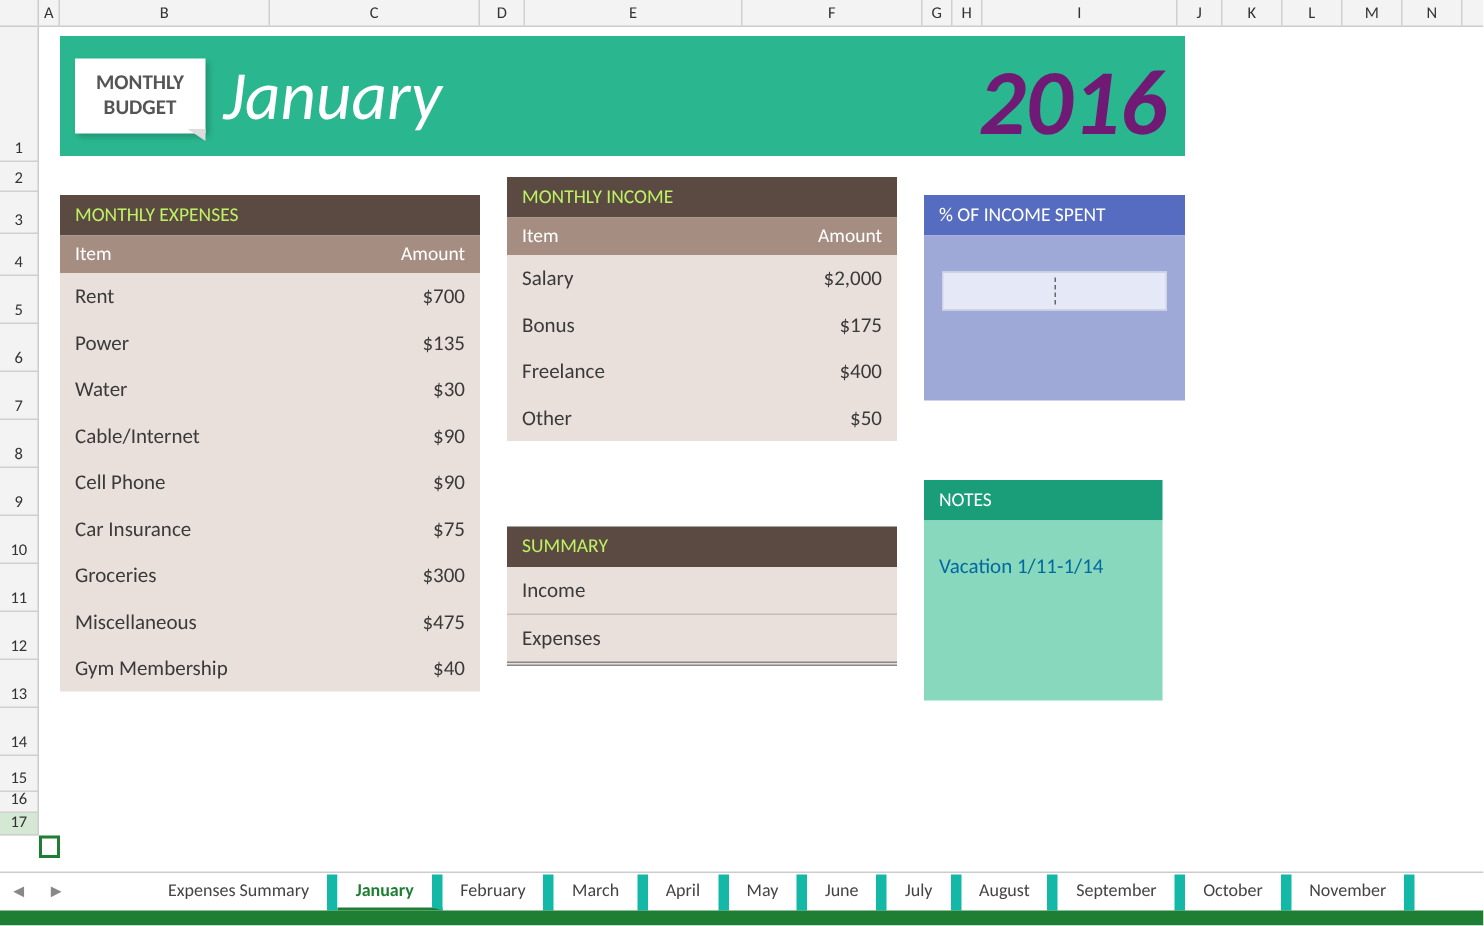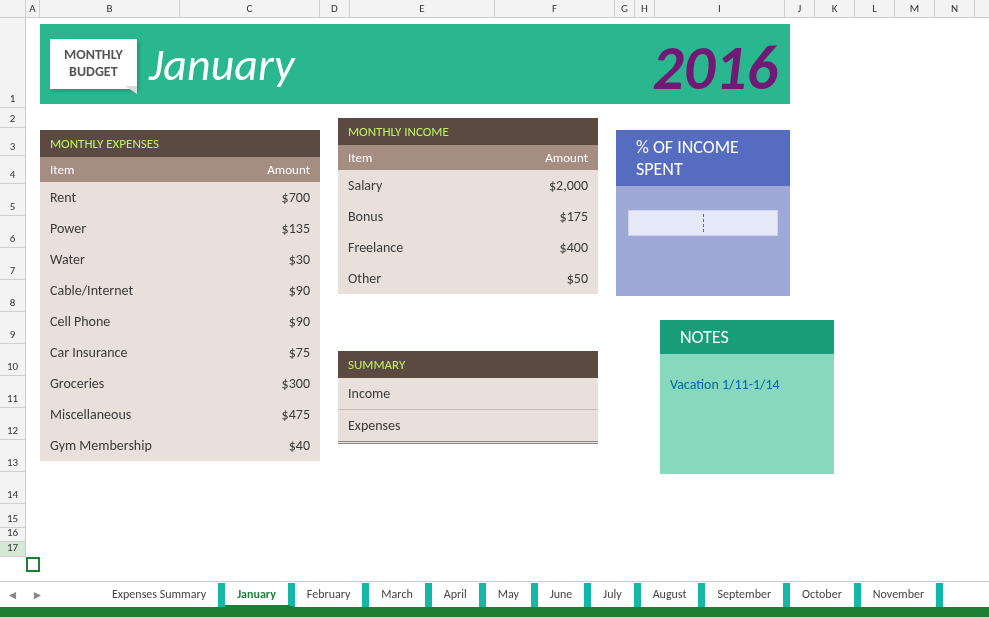--- a/index.html
+++ b/index.html
@@ -135,22 +135,22 @@
   padding: 7px 10px;
   font-size: 14px;
   color: #3a3a3a;
 }
 .card-row.bordered { border-bottom: 1px solid #c9bdb4; }
 .card-row.dbl { border-bottom: 3px double #888; }
 
 
 .side-header {
   color: #fff;
-  padding: 6px 20px;
-  font-size: 18px;
+  padding: 6px 10px;
+  font-size: 13px;
 }
 
 
 .progress-box {
   height: 26px;
   background: #e5e8f6;
   border: 1px solid #d0d3e8;
   position: relative;
 }
 .progress-box::after {
@@ -354,21 +354,21 @@
     </div>
   </div>
 
   <div class="card" style="left:590px; top:112px; width:174px;">
     <div class="side-header" style="background:#566cc0;">% OF INCOME SPENT</div>
     <div style="background:#9fa9d8; padding:24px 12px 60px 12px;">
       <div class="progress-box"></div>
     </div>
   </div>
 
-  <div class="card" style="left:590px; top:302px; width:174px;margin-left:44px;">
+  <div class="card" style="left:590px; top:302px; width:159px;">
     <div class="side-header" style="background:#1a9e7a;">NOTES</div>
     <div style="background:#87d8bd; height:120px; padding:22px 10px; font-size:14px; color:#0369a1;">Vacation 1/11-1/14</div>
   </div>
 
   <div class="selected-cell"></div>
 </div>
 
 <div class="tabs-bar">
   <div class="nav-arrows">
     <span>◄</span>

